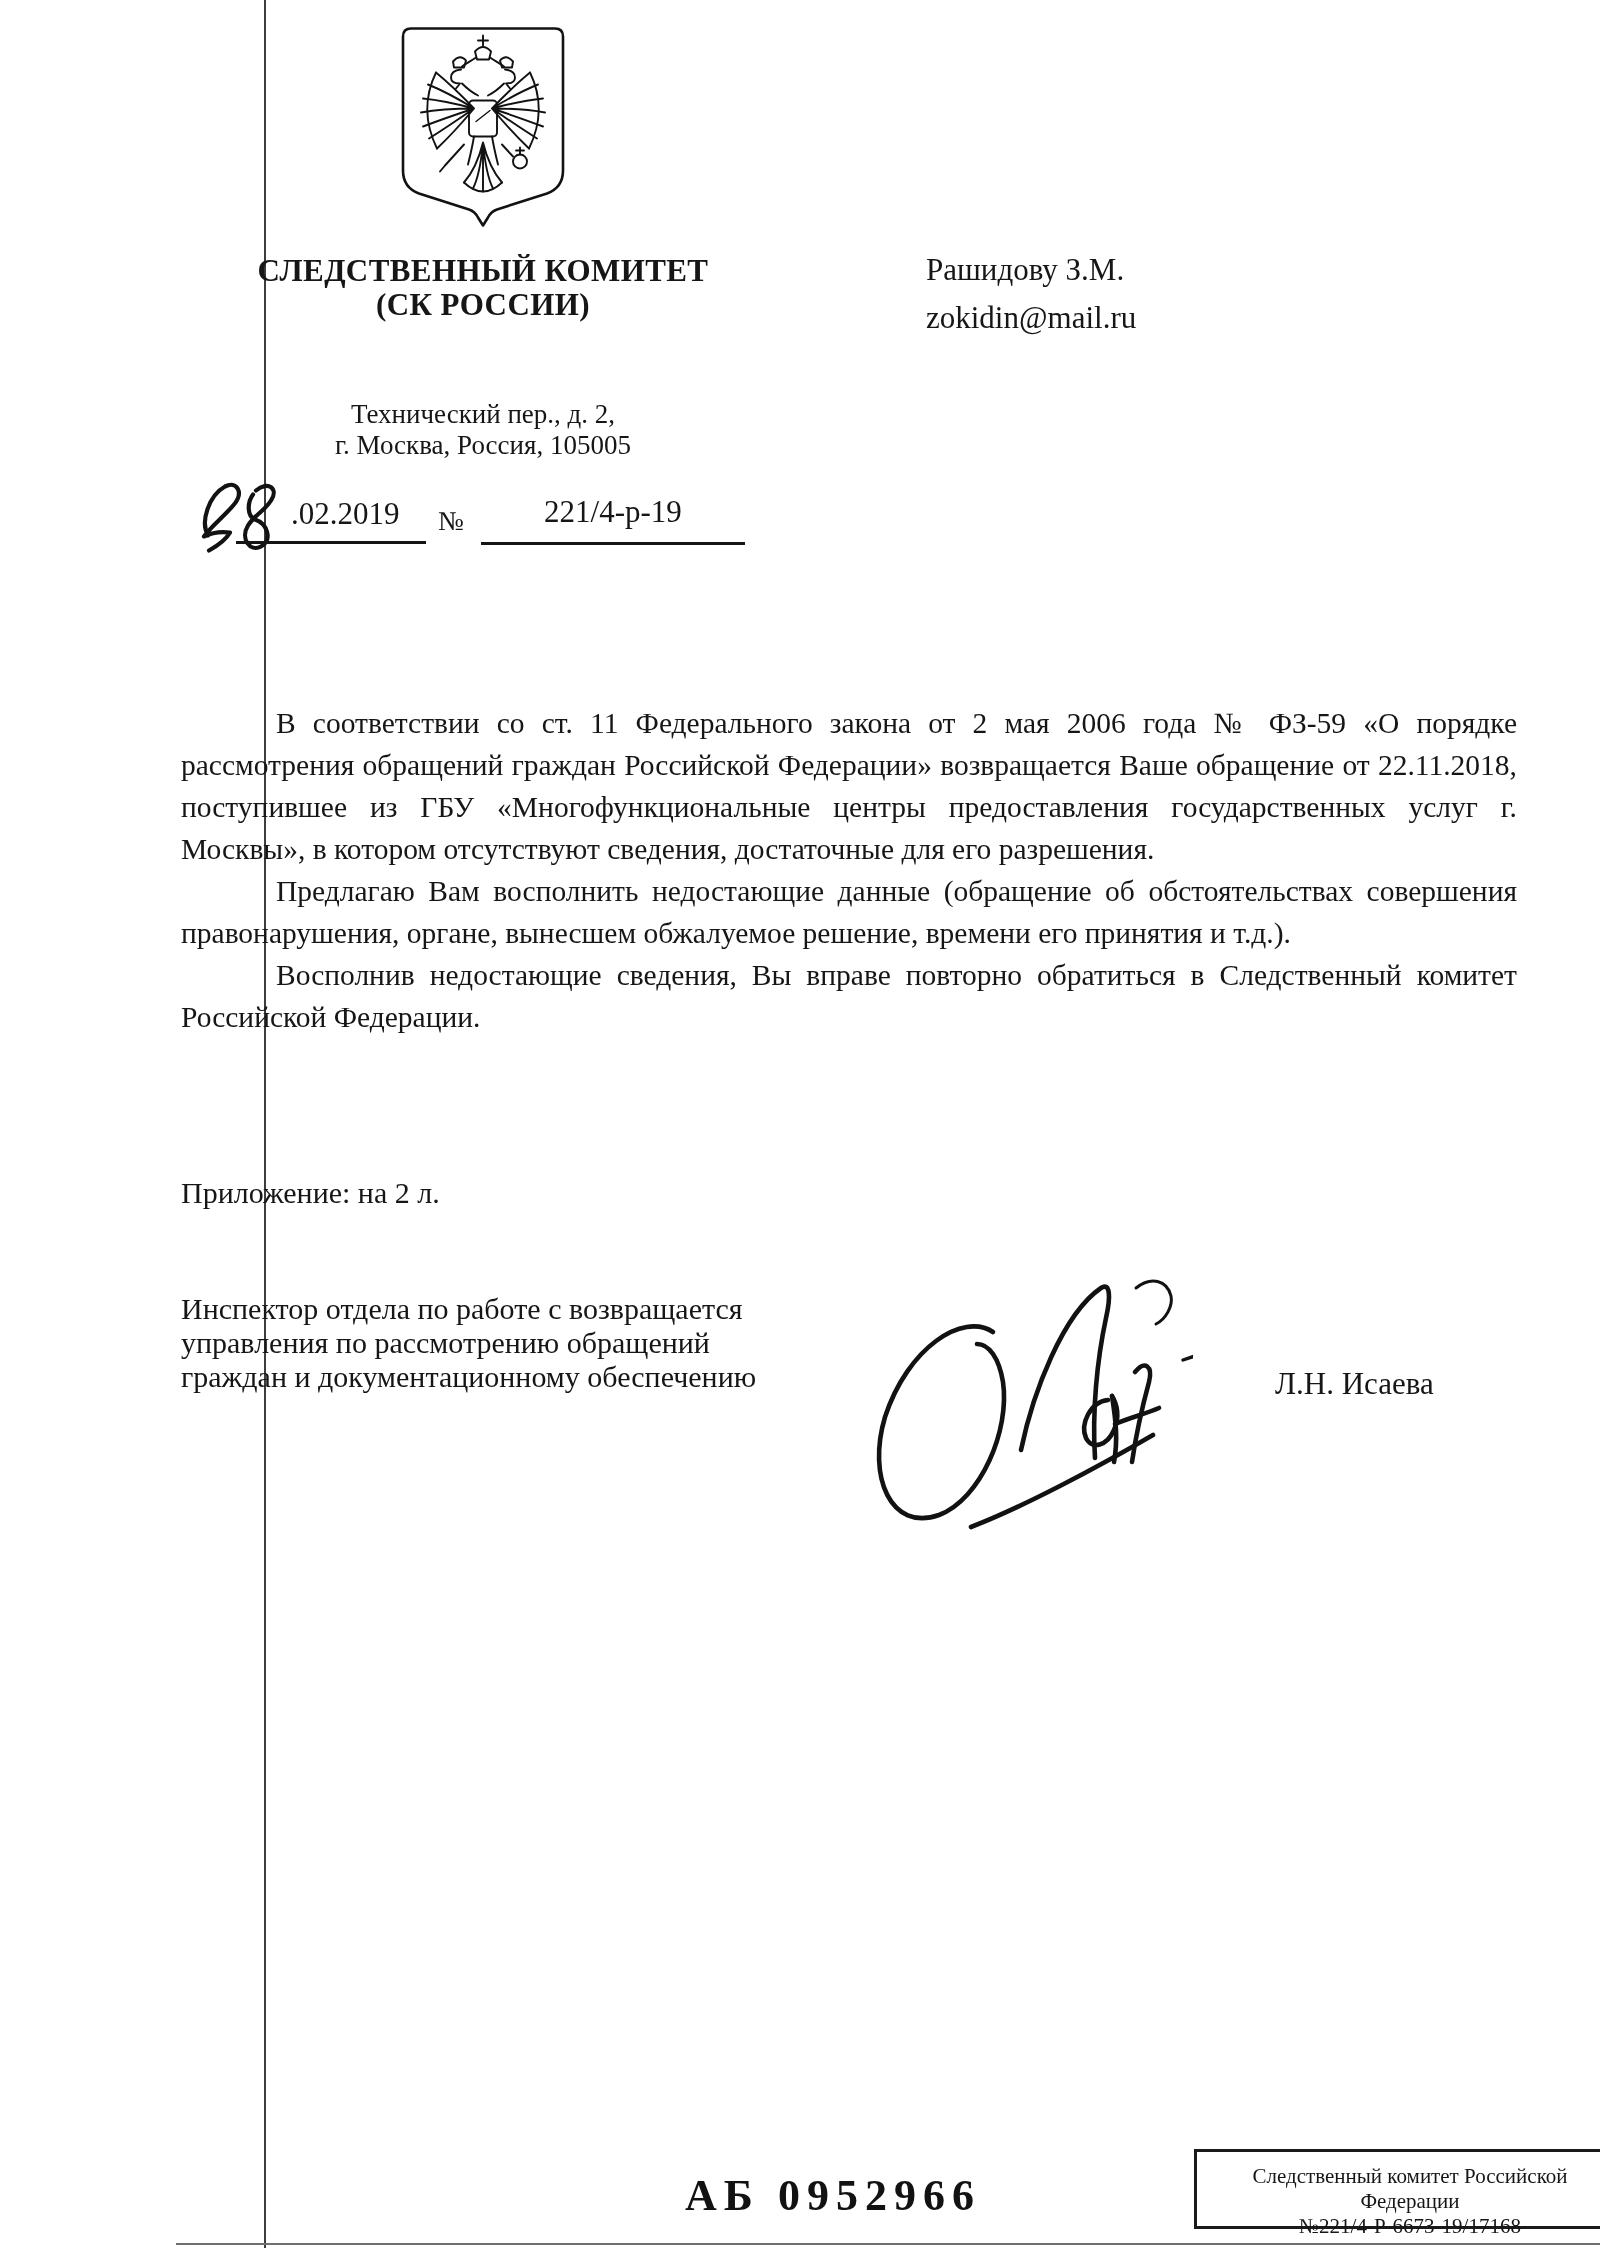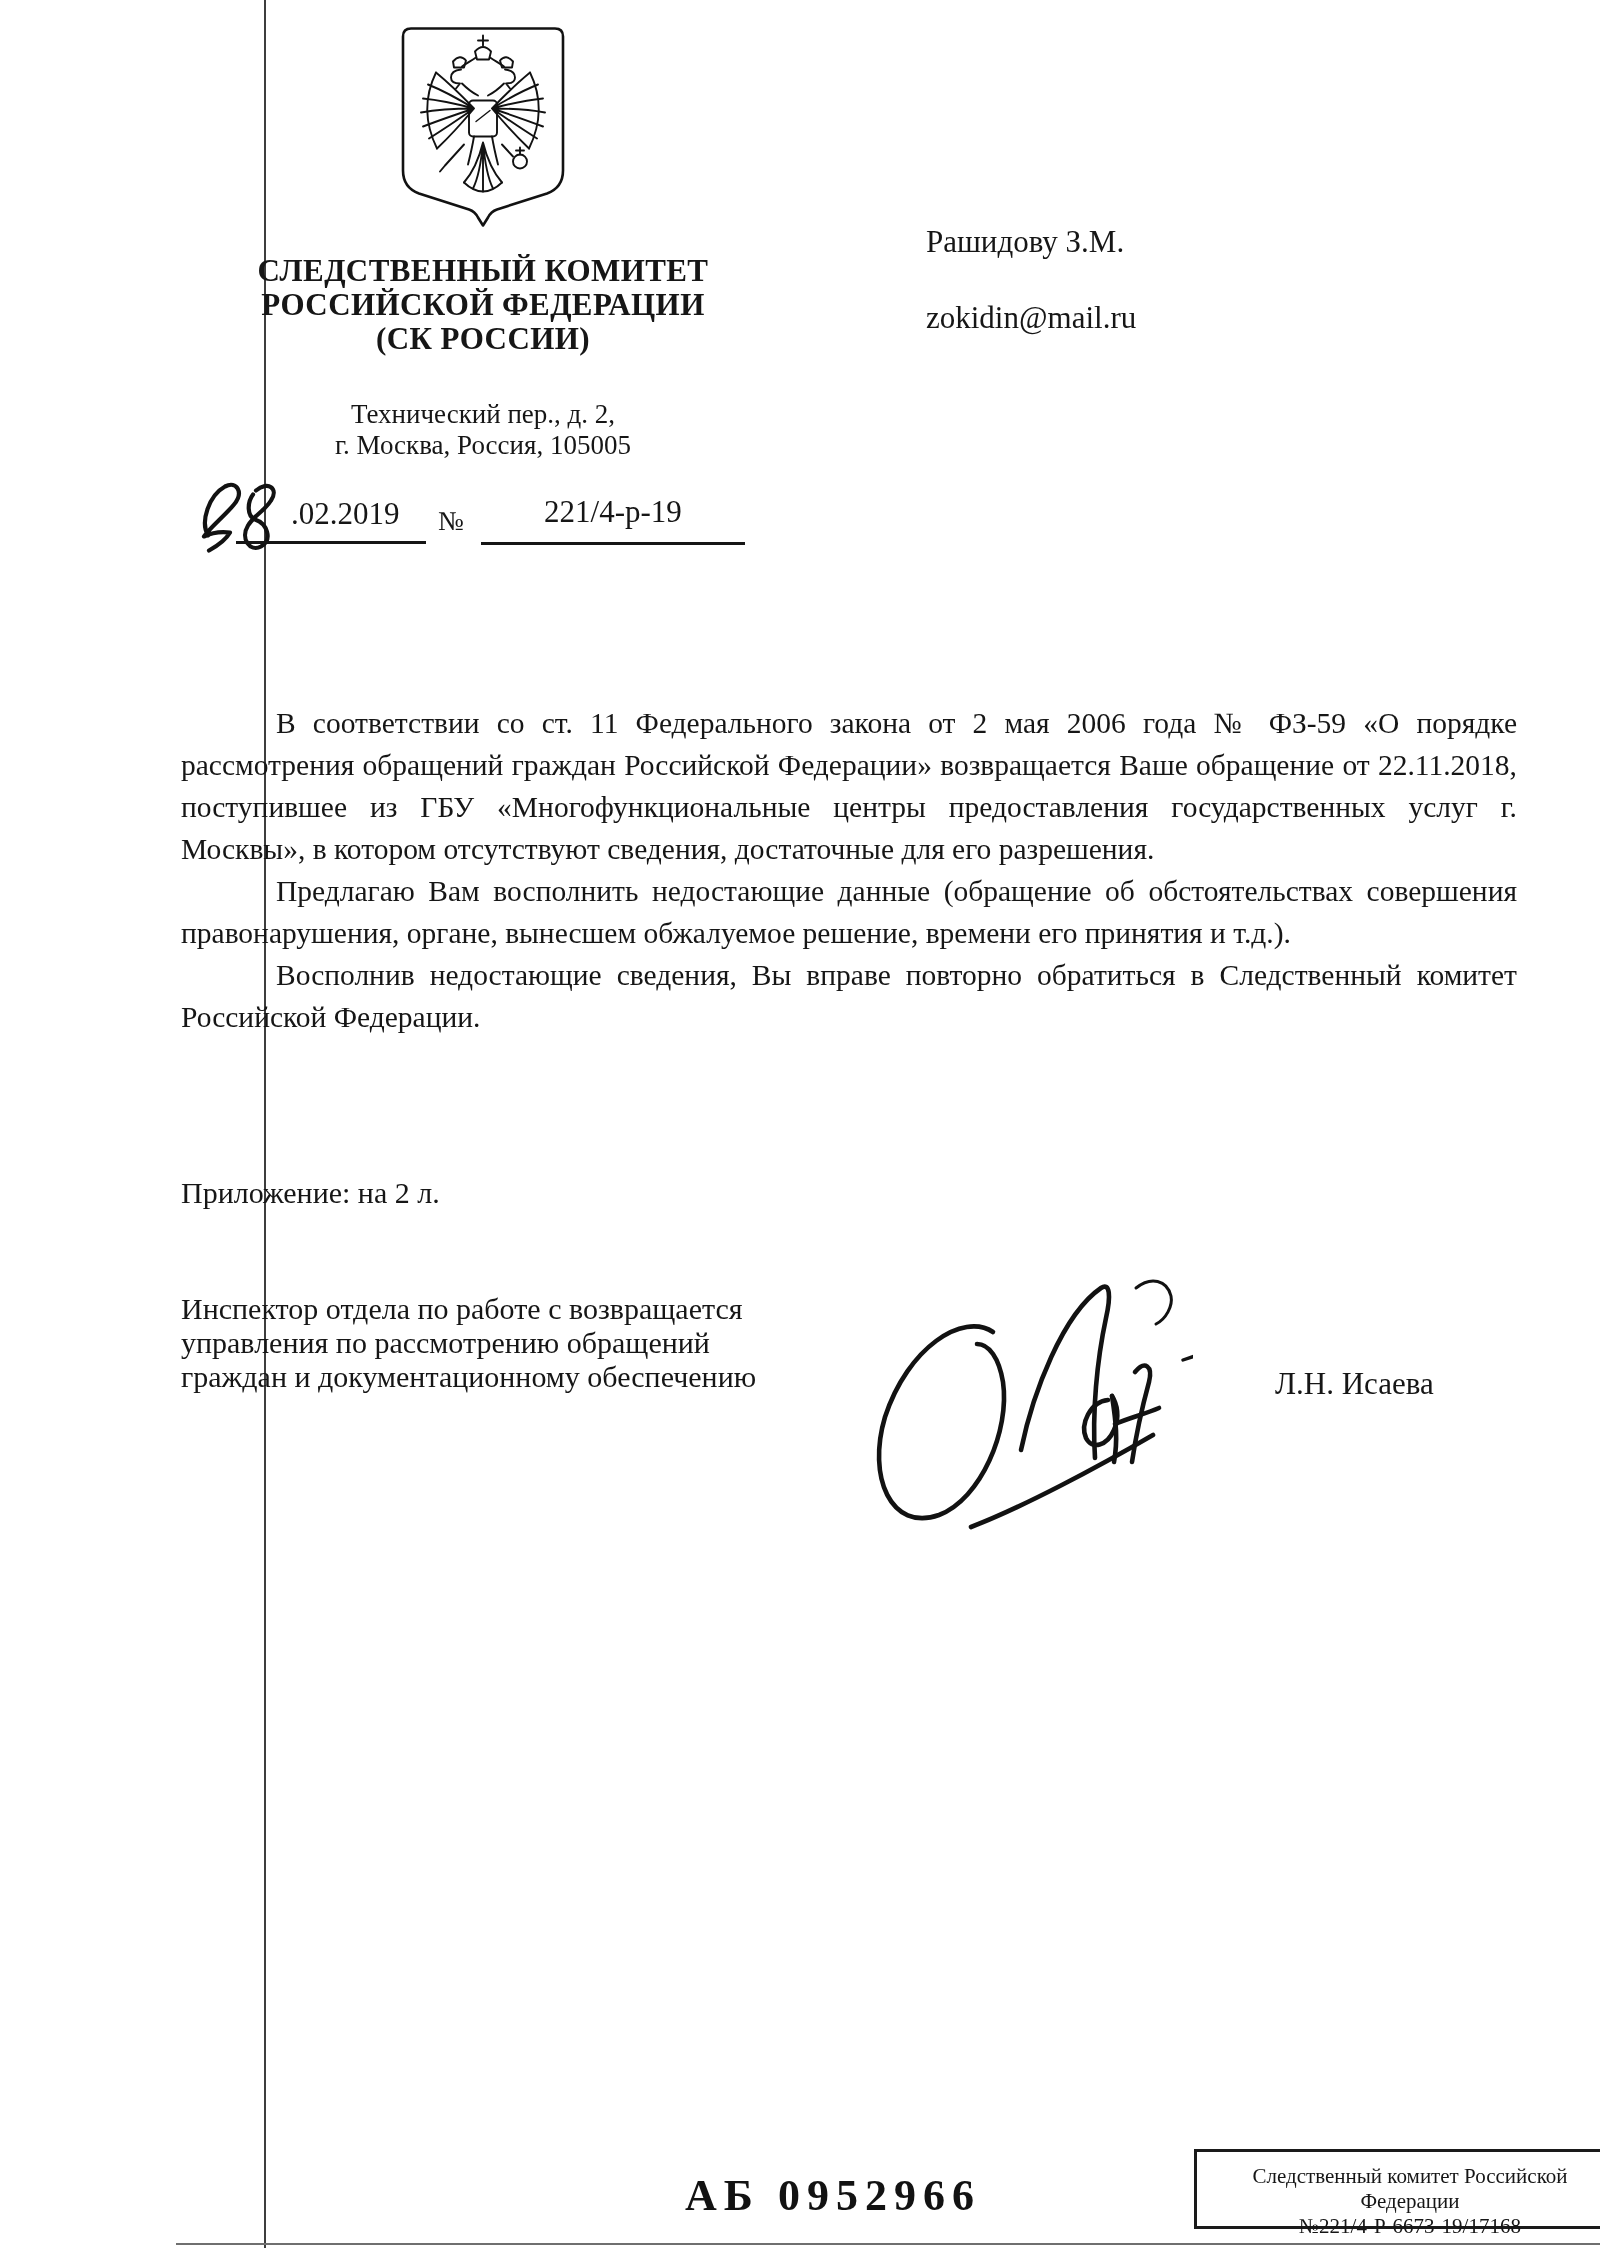--- a/index.html
+++ b/index.html
@@ -17,21 +17,21 @@
   .addr{position:absolute;left:170px;top:399px;width:530px;text-align:center;
        font-size:27px;line-height:31px;}
 
   .date-part{position:absolute;left:243px;top:496px;font-size:31px;}
   .date-underline{position:absolute;left:188px;top:541px;width:190px;height:3px;background:#151515;}
   .num-sign{position:absolute;left:390px;top:506px;font-size:27px;}
   .out-number{position:absolute;left:433px;top:494px;width:264px;text-align:center;font-size:31px;}
   .num-underline{position:absolute;left:433px;top:542px;width:264px;height:3px;background:#151515;}
   .handwritten-day{position:absolute;left:148px;top:476px;width:100px;height:88px;}
 
-  .recipient-name{position:absolute;left:878px;top:224px;font-size:31px;}
+  .recipient-name{position:absolute;left:878px;top:252px;font-size:31px;}
   .recipient-email{position:absolute;left:878px;top:300px;font-size:31px;}
 
   .body-text{position:absolute;left:133px;top:702px;width:1336px;
        font-size:29.5px;line-height:42px;text-align:justify;}
   .body-text p{margin:0;text-indent:95px;}
 
   .attachment{position:absolute;left:133px;top:1176px;font-size:30px;}
 
   .sig-position{position:absolute;left:133px;top:1292px;width:780px;
        font-size:30px;line-height:34px;}
@@ -77,21 +77,20 @@
         <path d="M66,158 Q85,176 104,158"></path>
         <path d="M66,120 L47,141 M47,141 l-5,6"></path>
         <circle cx="122" cy="137" r="7"></circle>
         <path d="M122,130 v-7 M118,126 h8 M104,120 L115,132"></path>
       </g>
     </svg>
   </div>
 
   <div class="org">
     <div>СЛЕДСТВЕННЫЙ КОМИТЕТ</div>
-    <div>РОССИЙСКОЙ ФЕДЕРАЦИИ</div>
     <div>(СК РОССИИ)</div>
   </div>
 
   <div class="addr">
     <div>Технический пер., д. 2,</div>
     <div>г. Москва, Россия, 105005</div>
   </div>
 
   <div class="handwritten-day">
     <svg viewBox="0 0 100 85" width="100" height="88">

